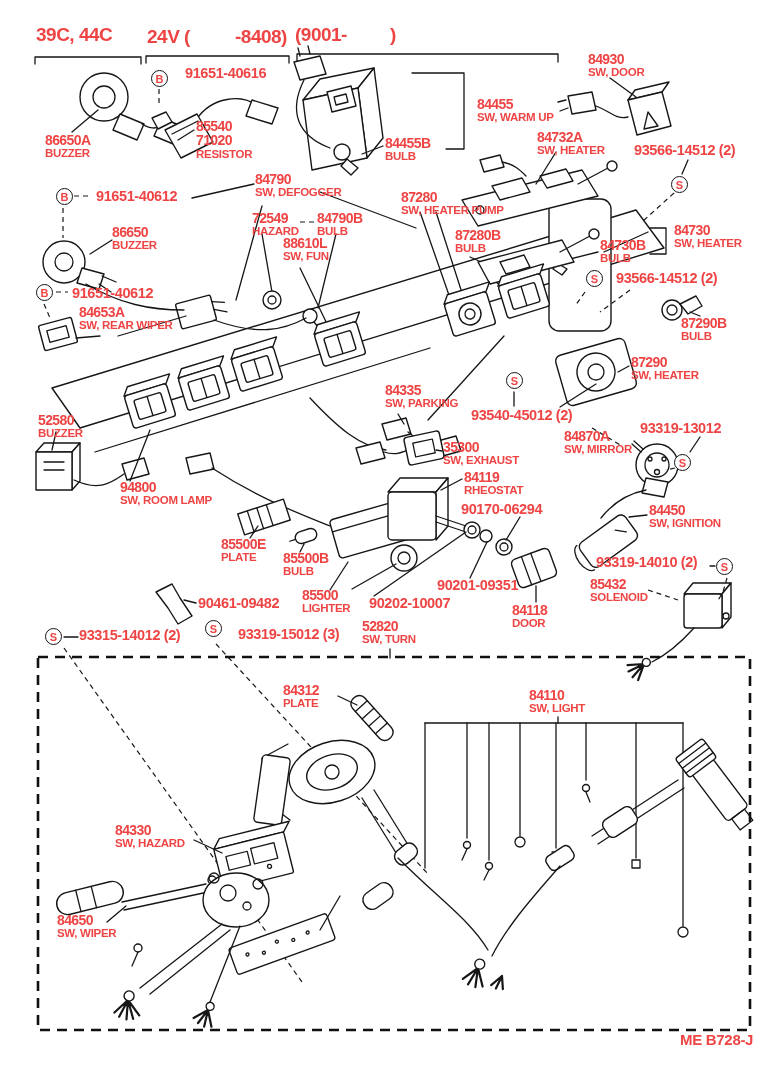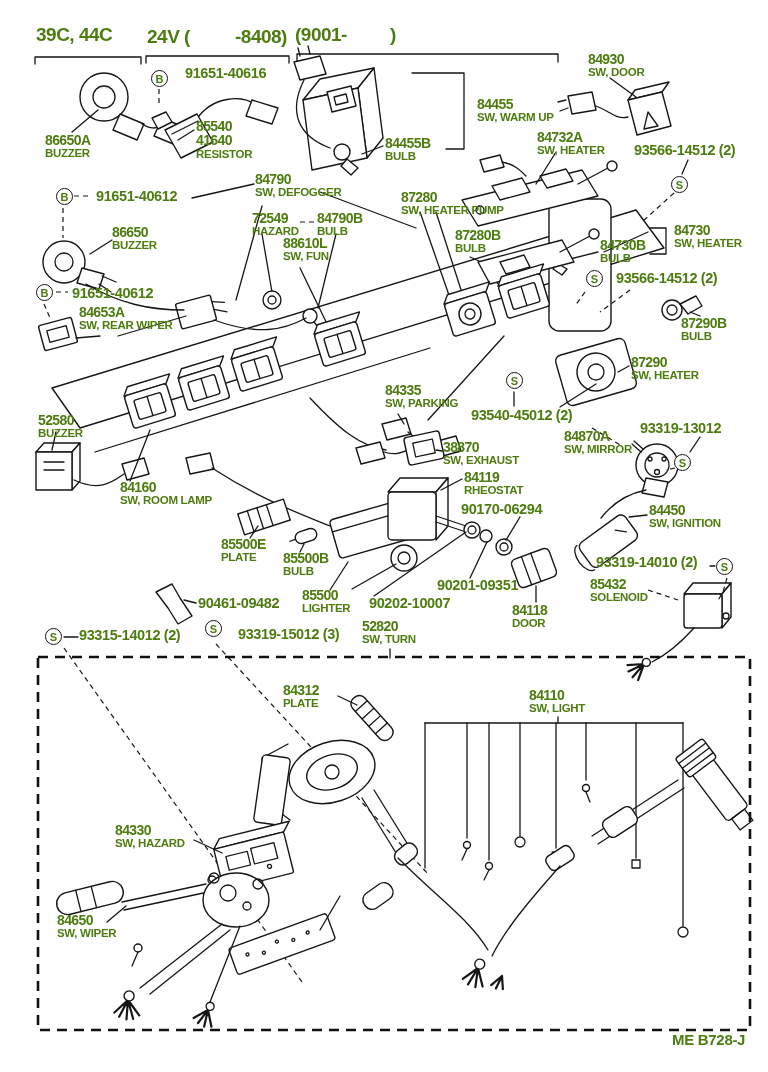--- a/index.html
+++ b/index.html
@@ -1,32 +1,32 @@
 <!DOCTYPE html>
 <html><head>
 <meta charset="utf-8">
 <style>
   html,body{margin:0;padding:0;background:#fff;}
   #stage{position:relative;width:768px;height:1072px;background:#fff;overflow:hidden;
-         font-family:"Liberation Sans",sans-serif;color:#4d7c0f;}
+         font-family:"Liberation Sans",sans-serif;color:#ef4444;}
   #art{position:absolute;left:0;top:0;}
   .ln{fill:none;stroke:#161616;stroke-width:1.3;stroke-linecap:round;stroke-linejoin:round;}
   .shp{fill:#ffffff;stroke:#161616;stroke-width:1.4;stroke-linejoin:round;}
   .dash{fill:none;stroke:#161616;stroke-width:1.2;stroke-dasharray:5 4;}
   .bold{stroke-width:2.2;}
   .boxdash{fill:none;stroke:#111;stroke-width:2.6;stroke-dasharray:10 7;}
   .lbl{position:absolute;display:flex;flex-direction:column;line-height:1.02;white-space:nowrap;}
   .num{font-size:14px;font-weight:bold;letter-spacing:-0.6px;}
   .numsm{font-size:14.5px;font-weight:bold;letter-spacing:-0.4px;}
   .cap{font-size:11.5px;font-weight:bold;letter-spacing:-0.3px;margin-top:1px;}
   .hdr{position:absolute;font-size:19px;font-weight:bold;letter-spacing:-0.5px;white-space:nowrap;}
   .circ{position:absolute;width:17px;height:17px;border:1.8px solid #141414;border-radius:50%;
         font-size:11px;font-weight:bold;display:flex;align-items:center;justify-content:center;
         background:#fff;box-sizing:border-box;}
-  .footer{position:absolute;font-size:15px;font-weight:bold;letter-spacing:-0.3px;}
+  .footer{position:absolute;font-size:15px;font-weight:bold;letter-spacing:-0.3px;margin-left:8px;}
 </style>
 </head>
 <body>
 
 <div id="stage">
 
 <svg id="art" width="768" height="1072" viewBox="0 0 768 1072">
 
   <g>
     <path class="ln" d="M35,64 v-7 h106 v7"></path>
@@ -496,21 +496,21 @@
 
 <div class="lbl" style="left:45px;top:133px">
   <span class="num">86650A</span>
   <span class="cap">BUZZER</span>
 </div>
 <div class="lbl" style="left:185px;top:66px">
   <span class="numsm">91651-40616</span>
 </div>
 <div class="lbl" style="left:196px;top:119px">
   <span class="num">85540</span>
-  <span class="num">41640</span>
+  <span class="num">71020</span>
   <span class="cap">RESISTOR</span>
 </div>
 <div class="lbl" style="left:385px;top:136px">
   <span class="num">84455B</span>
   <span class="cap">BULB</span>
 </div>
 <div class="lbl" style="left:477px;top:97px">
   <span class="num">84455</span>
   <span class="cap">SW, WARM UP</span>
 </div>
@@ -590,29 +590,29 @@
   <span class="numsm">93540-45012 (2)</span>
 </div>
 <div class="lbl" style="left:564px;top:429px">
   <span class="num">84870A</span>
   <span class="cap">SW, MIRROR</span>
 </div>
 <div class="lbl" style="left:640px;top:421px">
   <span class="numsm">93319-13012</span>
 </div>
 <div class="lbl" style="left:443px;top:440px">
-  <span class="num">38870</span>
+  <span class="num">35300</span>
   <span class="cap">SW, EXHAUST</span>
 </div>
 <div class="lbl" style="left:38px;top:413px">
   <span class="num">52580</span>
   <span class="cap">BUZZER</span>
 </div>
 <div class="lbl" style="left:120px;top:480px">
-  <span class="num">84160</span>
+  <span class="num">94800</span>
   <span class="cap">SW, ROOM LAMP</span>
 </div>
 <div class="lbl" style="left:464px;top:470px">
   <span class="num">84119</span>
   <span class="cap">RHEOSTAT</span>
 </div>
 <div class="lbl" style="left:461px;top:502px">
   <span class="numsm">90170-06294</span>
 </div>
 <div class="lbl" style="left:221px;top:537px">

